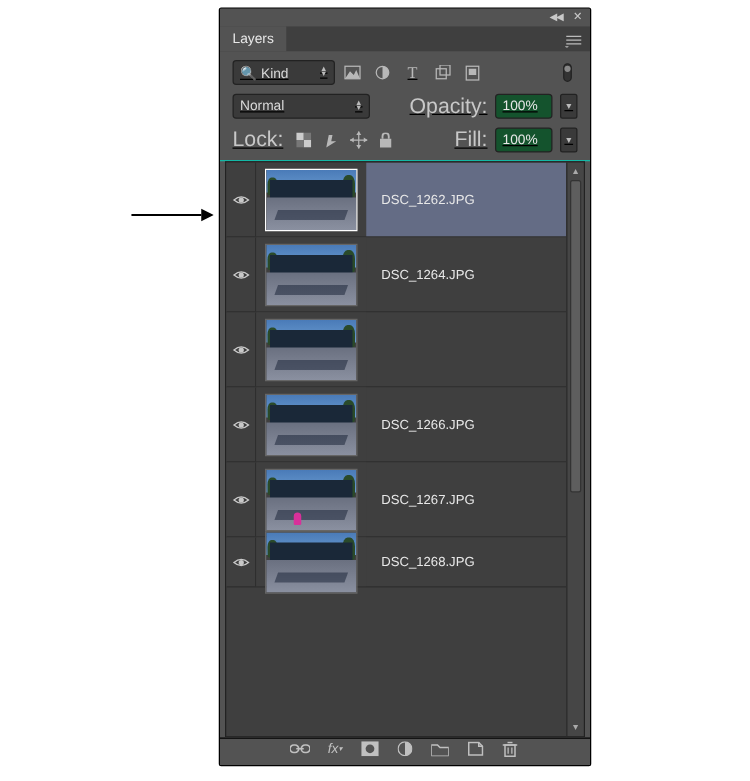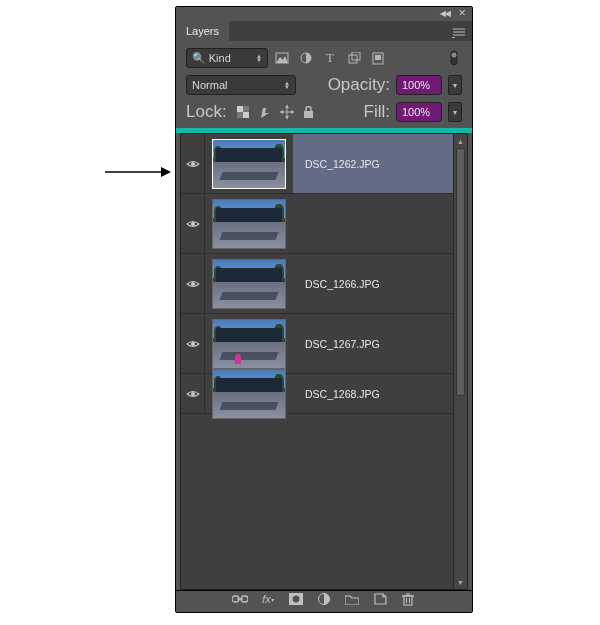--- a/index.html
+++ b/index.html
@@ -12,35 +12,35 @@
   }
   .titlebar { height: 14px; background: #535353; position: relative; }
   .titlebar .dbl-arrow { position: absolute; right: 22px; top: 2px; color: #c8c8c8; font-size: 8px; letter-spacing: -1px;}
   .titlebar .x { position: absolute; right: 6px; top: 1px; color: #c8c8c8; font-size: 9px; }
   .tabbar { height: 20px; background: #3f3f3f; display: flex; align-items: flex-end; }
   .tabbar .tab {
     height: 20px; background: #535353; color: #e8e8e8; font-size: 11px;
     padding: 4px 10px 0 10px; border-top: none;
   }
   .tabbar .menu-icon { margin-left: auto; padding: 3px 6px; color: #c8c8c8; font-size: 10px; }
-  .options { padding: 7px 10px 6px 10px; border-bottom: 5px solid #14b8a6; }
+  .options { padding: 7px 10px 6px 10px; border-bottom: 1px solid #14b8a6; text-decoration: underline; }
   .row { display: flex; align-items: center; gap: 6px; margin-bottom: 7px; }
   .row:last-child { margin-bottom: 0; }
   .combo {
     background: #3a3a3a; border: 1px solid #222; color: #d8d8d8; font-size: 11px;
     height: 20px; display: inline-flex; align-items: center; justify-content: space-between;
     padding: 0 5px; border-radius: 3px;
   }
   .combo .arrows { display: inline-flex; flex-direction: column; line-height: 4px; font-size: 6px; color: #bbb; margin-left: 6px;}
   .search-combo { width: 82px; }
   .blend-combo { width: 110px; gap: 38px; }
   .filter-icons { display: flex; gap: 8px; }
   .fi { width: 16px; height: 16px; display: inline-flex; align-items: center; justify-content: center; color: #b8b8b8; font-size: 11px; }
   .label { color: #c8c8c8; font-size: 17px; }
-  .pct-combo { width: 46px; background: #701a75; color: #e8e8e8; }
+  .pct-combo { width: 46px; background: #14532d; color: #e8e8e8; }
   .drop-btn { width: 14px; height: 20px; background: #3a3a3a; border: 1px solid #222; border-radius: 2px; display: inline-flex; align-items: center; justify-content: center; font-size: 7px; color: #bbb;}
   .lock-icons { display: flex; gap: 6px; margin-left: 2px;}
   .li { width: 16px; height: 16px; display: inline-flex; align-items: center; justify-content: center; color: #b8b8b8; }
   .layers-list {
     flex: 1 1 auto; overflow: hidden; border: 1px solid #222; margin: 0 4px;
     background: #3f3f3f; position: relative; display: flex;
   }
   .layers-scroll { flex: 1; overflow: hidden; }
   .layer {
     display: flex; height: 60px;
@@ -238,20 +238,41 @@
           <div class="thumb-slot">
             <div class="thumb">
               <div class="sky"></div>
               <div class="tree1"></div>
               <div class="tree2"></div>
               <div class="wall"></div>
               <div class="ground"></div>
               <div class="shadow"></div>
             </div>
           </div>
+          <div class="layer-body">
+            <span class="layer-name">DSC_1264.JPG</span>
+          </div>
+        </div>
+        <div class="layer">
+          <div class="eye-slot">
+            <svg class="eye" viewBox="0 0 16 12">
+              <path d="M1 6 Q8 0 15 6 Q8 12 1 6 Z" fill="none" stroke="#c8c8c8" stroke-width="1.3"></path>
+              <circle cx="8" cy="6" r="2.5" fill="#c8c8c8"></circle>
+            </svg>
+          </div>
+          <div class="thumb-slot">
+            <div class="thumb">
+              <div class="sky"></div>
+              <div class="tree1"></div>
+              <div class="tree2"></div>
+              <div class="wall"></div>
+              <div class="ground"></div>
+              <div class="shadow"></div>
+            </div>
+          </div>
         </div>
         <div class="layer">
           <div class="eye-slot">
             <svg class="eye" viewBox="0 0 16 12">
               <path d="M1 6 Q8 0 15 6 Q8 12 1 6 Z" fill="none" stroke="#c8c8c8" stroke-width="1.3"></path>
               <circle cx="8" cy="6" r="2.5" fill="#c8c8c8"></circle>
             </svg>
           </div>
           <div class="thumb-slot">
             <div class="thumb">

